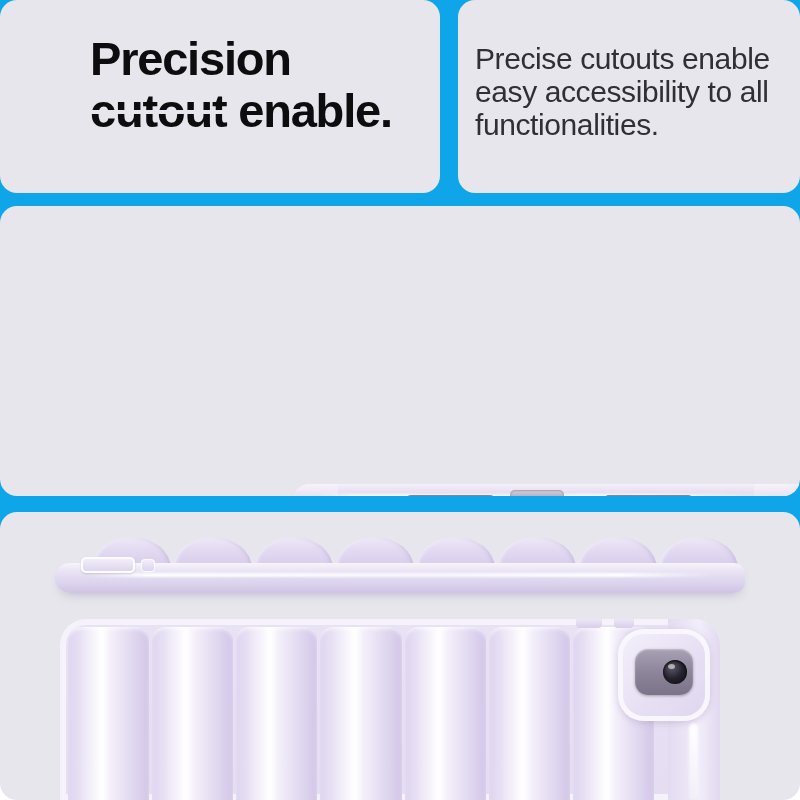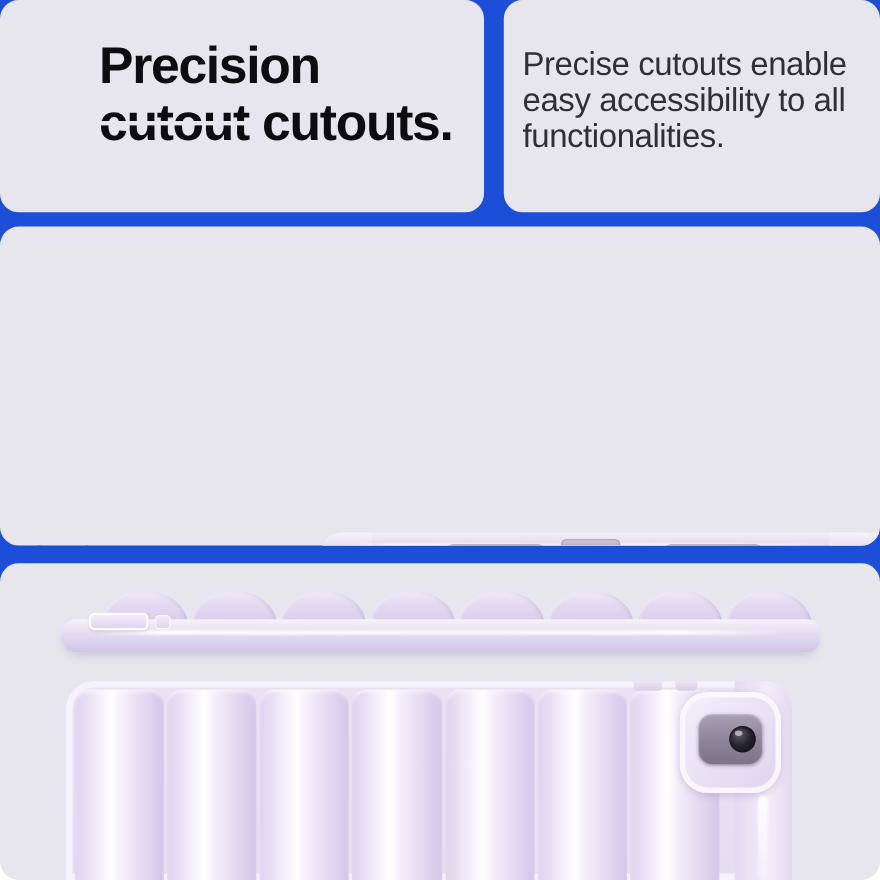--- a/index.html
+++ b/index.html
@@ -8,21 +8,21 @@
   html, body {
     width:800px; height:800px;
     background:#ffffff;
     font-family:"Liberation Sans", sans-serif;
     overflow:hidden;
   }
 
   .page {
     position:relative;
     width:800px; height:664px;
-    background:#1d4ed8;
+    background:#0ea5e9;
   }
 
   
   .card {
     position:absolute;
     background:#e6e6ec;
     border-radius:17px;
     overflow:hidden;
   }
 
@@ -312,21 +312,21 @@
   }
 </style>
 </head>
 <body>
 
 <div class="page">
 
   <div class="card" id="card-headline">
     <div class="headline">
       <span>Precision</span>
-      <span class="l2"><span class="cutword"><span>cutout</span><span class="slice"></span></span><span> cutouts.</span></span>
+      <span class="l2"><span class="cutword"><span>cutout</span><span class="slice"></span></span><span> enable.</span></span>
     </div>
   </div>
 
   <div class="card" id="card-subtext">
     <p class="subtext">Precise cutouts enable easy accessibility to all functionalities.</p>
   </div>
 
   <div class="card" id="card-ports">
 
     <div class="port-label" id="label-charging">Charging port</div>

